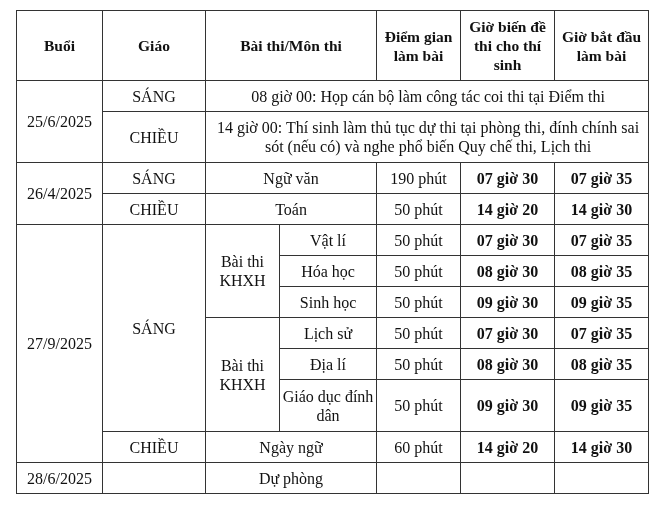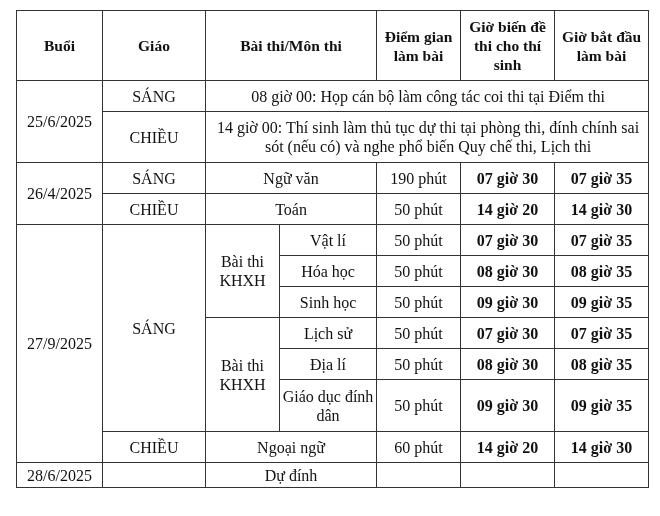--- a/index.html
+++ b/index.html
@@ -97,28 +97,28 @@
     <td class="b">08 giờ 35</td>
   </tr>
   <tr style="height:52px">
     <td>Giáo dục đính dân</td>
     <td>50 phút</td>
     <td class="b">09 giờ 30</td>
     <td class="b">09 giờ 35</td>
   </tr>
   <tr style="height:31px">
     <td>CHIỀU</td>
-    <td colspan="2">Ngoại ngữ</td>
+    <td colspan="2">Ngày ngữ</td>
     <td>60 phút</td>
     <td class="b">14 giờ 20</td>
     <td class="b">14 giờ 30</td>
   </tr>
 
-  <tr style="height:25px">
+  <tr style="height:31px">
     <td>28/6/2025</td>
     <td></td>
-    <td colspan="2">Dự đính</td>
+    <td colspan="2">Dự phòng</td>
     <td></td>
     <td></td>
     <td></td>
   </tr>
 </tbody>
   </table>
 
 </body></html>

